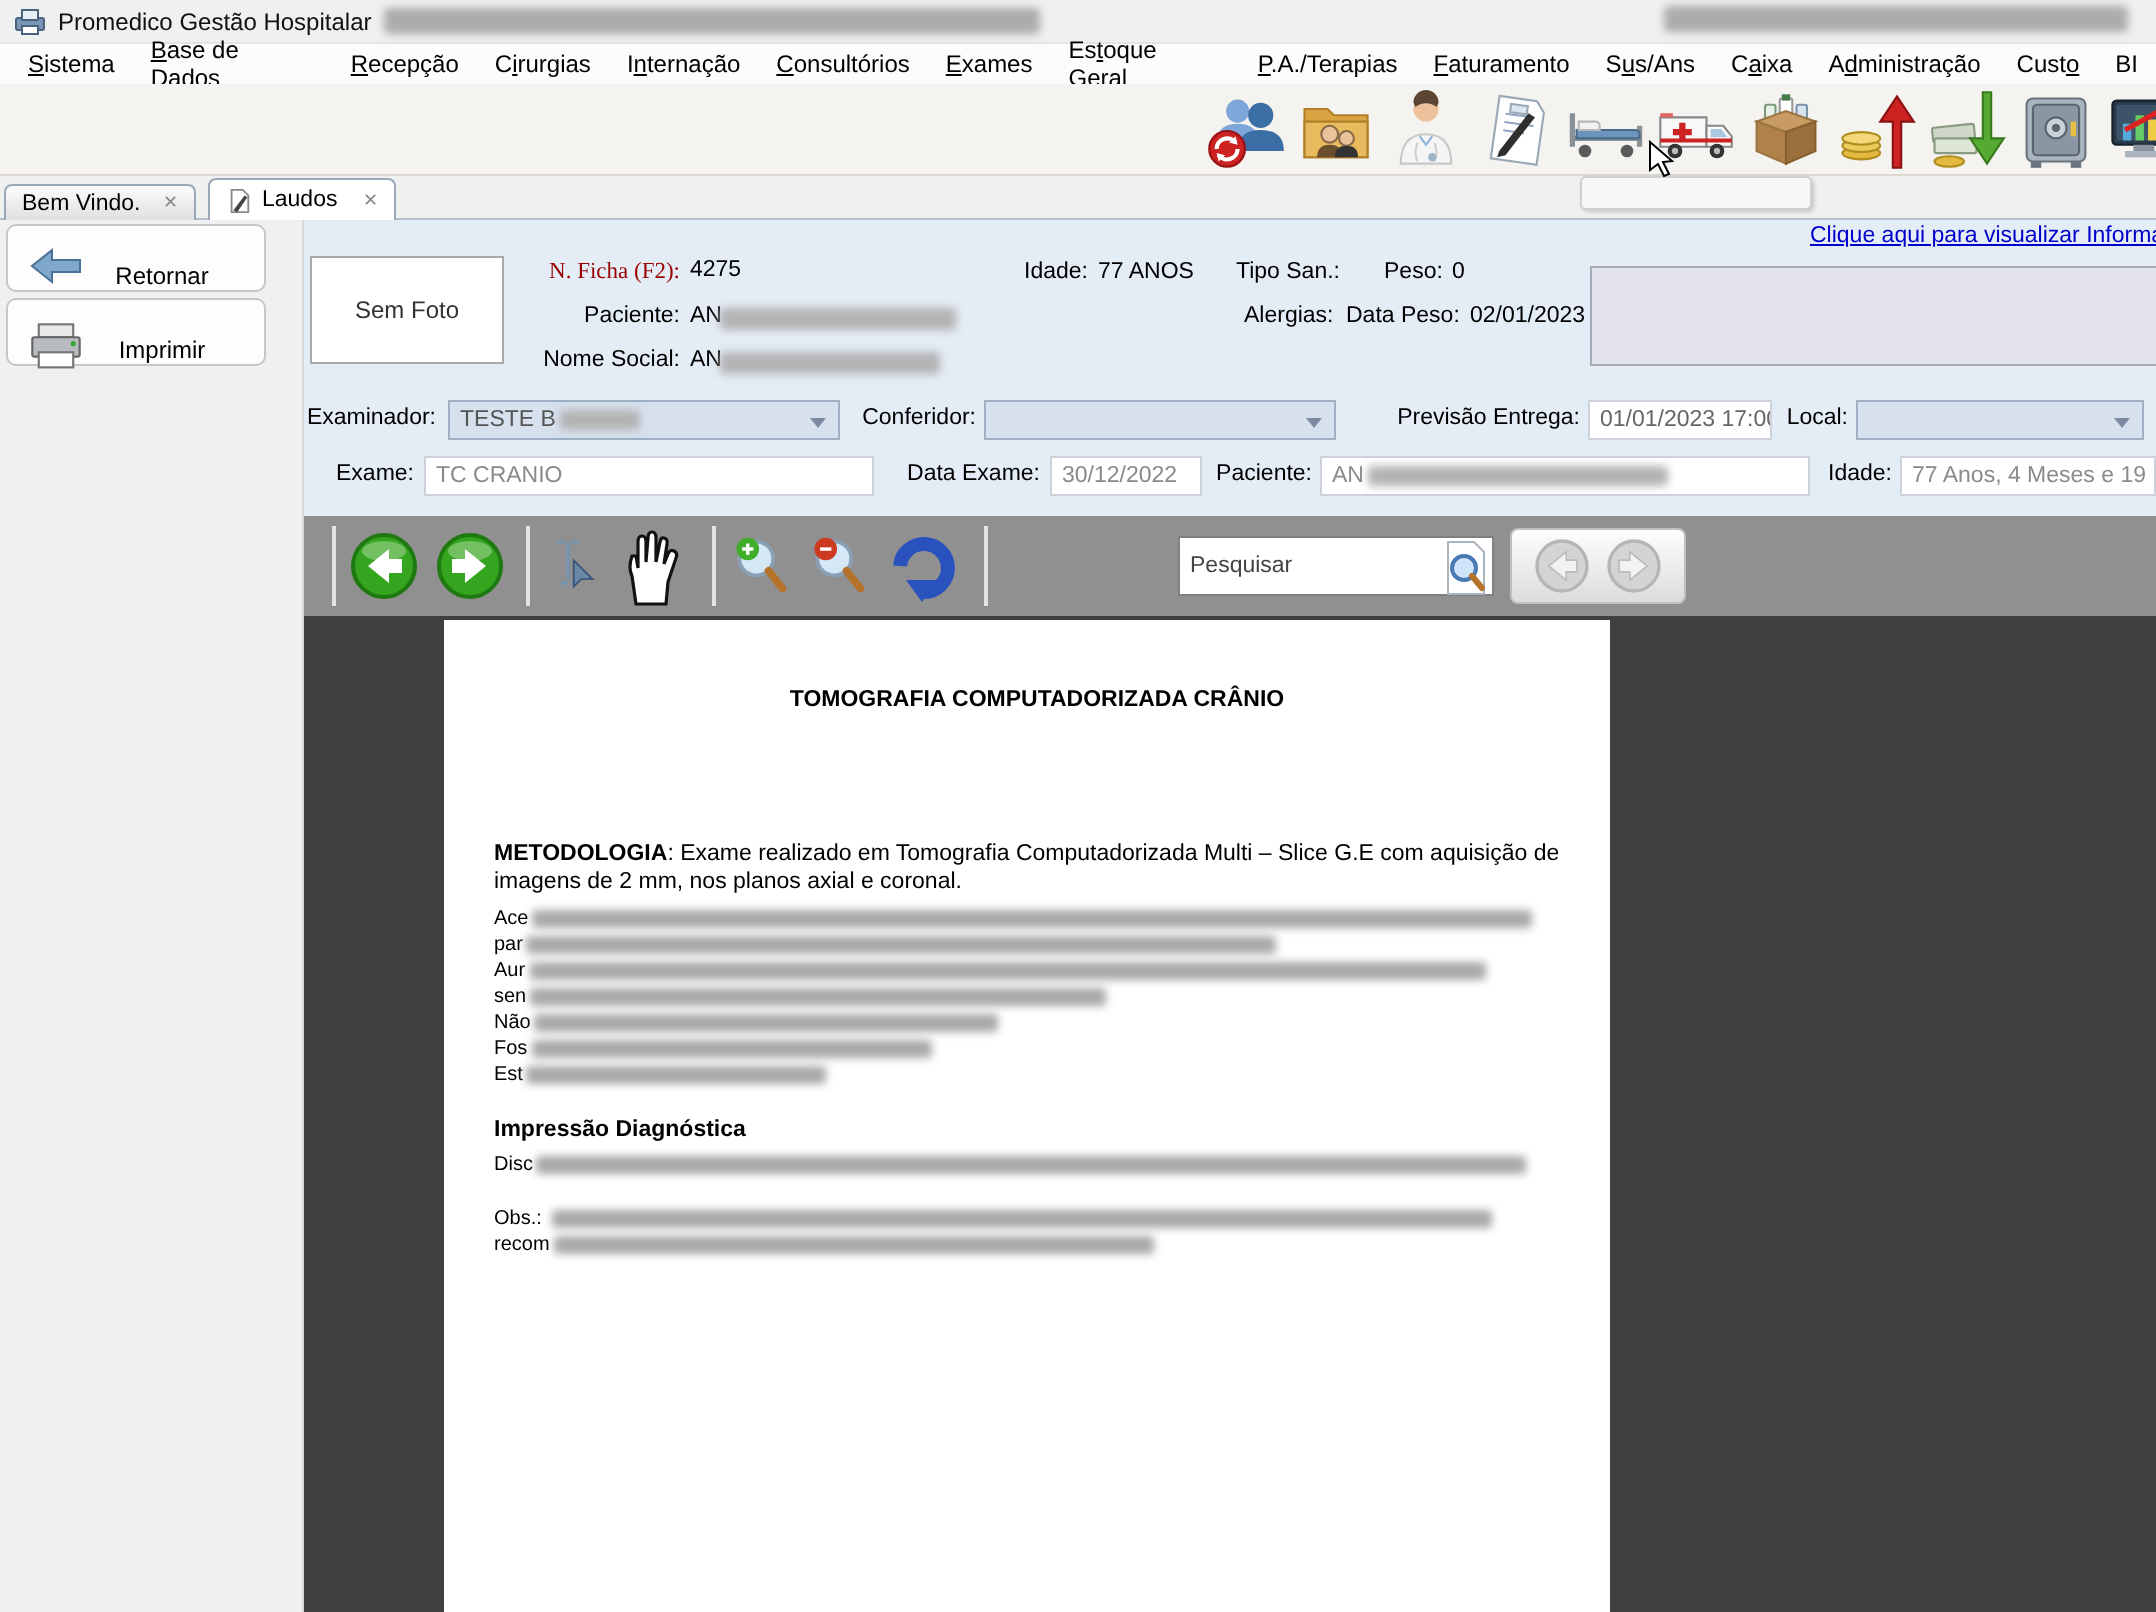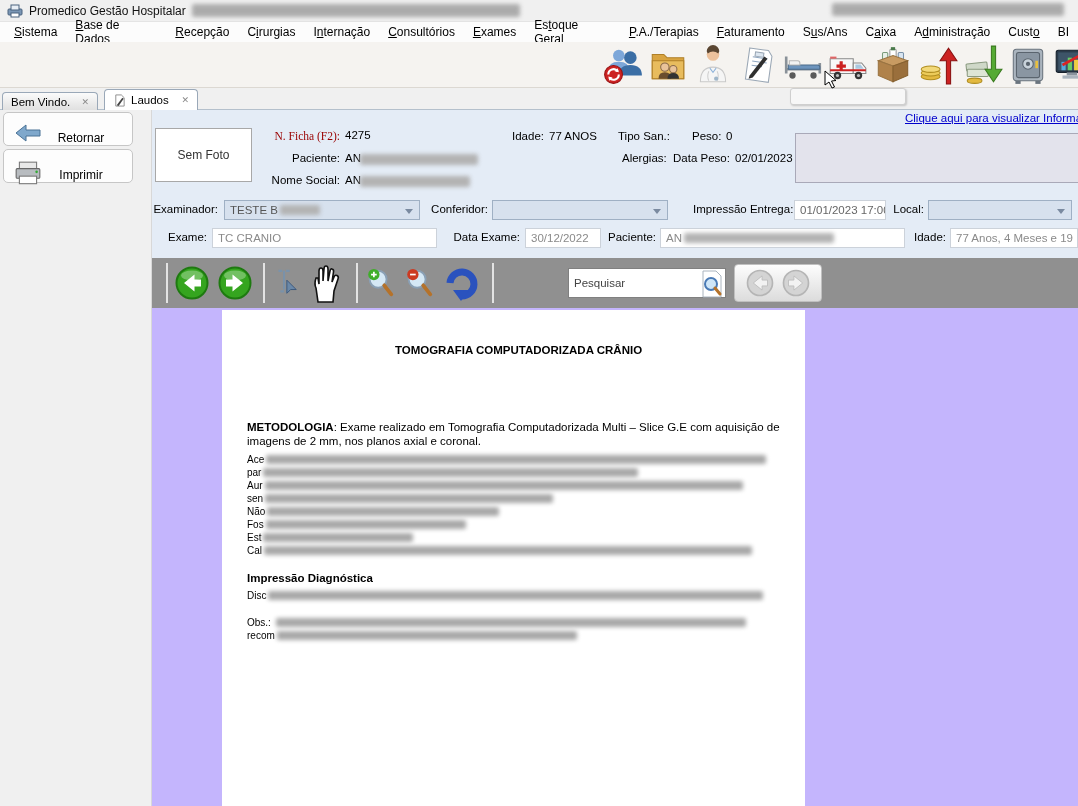--- a/index.html
+++ b/index.html
@@ -75,31 +75,31 @@
   .iblur{display:inline-block;width:150px;height:10px;background:#b3b3b3;filter:blur(2px);
     border-radius:2px;margin-left:2px;}
 
   
   .viewer-toolbar{position:absolute;top:258px;left:152px;right:0;height:50px;background:#909090;
     display:flex;align-items:center;}
   .vt-icons{display:flex;align-items:center;margin-left:11px;}
   .vt-icons > *{margin-right:7px;}
   .vsep{width:2px;height:40px;background:#e3e3e3;margin:0 6px 0 3px;}
   .vt-btn{display:flex;align-items:center;justify-content:center;cursor:pointer;}
-  .search-box{margin-left:68px;width:158px;height:30px;background:#fff;border:1px solid #808080;
+  .search-box{margin-left:89px;width:158px;height:30px;background:#fff;border:1px solid #808080;
     display:flex;align-items:center;flex:0 0 auto;}
   .search-box input{border:none;outline:none;flex:1;font-size:11.5px;padding:0 0 0 5px;
     font-family:"Liberation Sans","DejaVu Sans",sans-serif;color:#333;min-width:0;background:transparent;}
   .search-box input::placeholder{color:#444;opacity:1;}
   .search-ic{width:26px;height:28px;flex:0 0 auto;}
   .nav-group{margin-left:8px;width:88px;height:38px;background:linear-gradient(#fdfdfd,#dcdcdc);
     border:1px solid #c0c0c0;border-radius:4px;display:flex;align-items:center;justify-content:center;gap:6px;flex:0 0 auto;}
 
   
-  .viewer{position:absolute;top:308px;left:152px;right:0;bottom:0;background:#c4b5fd;}
+  .viewer{position:absolute;top:308px;left:152px;right:0;bottom:0;background:#404040;}
   .page{position:absolute;left:70px;top:2px;width:583px;bottom:0;background:#ffffff;
     padding:0 15px 0 25px;color:#000;}
   .doc-title{margin-top:34px;text-align:center;font-weight:bold;font-size:11.5px;}
   .doc-par{margin-top:64px;width:545px;font-size:11.5px;line-height:14px;}
   .doc-h{font-weight:bold;font-size:11.5px;}
   .sec-analise{margin-top:14px;}
   .sec-impressao{margin-top:15px;}
   .lines{margin-top:5px;}
   .obs-block{margin-top:14px;}
   .doc-line{height:13px;display:flex;align-items:center;font-size:10px;}
@@ -313,21 +313,21 @@
 
   <div class="alergias-box"></div>
 
   <span class="abs lab lab-r" style="left:0px;top:93px;width:66px;">Examinador:</span>
   <div class="sel" style="left:72px;top:90px;width:196px;">
     <span>TESTE B</span>
     <span class="sblur"></span>
   </div>
   <span class="abs lab lab-r" style="left:276px;top:93px;width:60px;">Conferidor:</span>
   <div class="sel" style="left:340px;top:90px;width:176px;"></div>
-  <span class="abs lab lab-r" style="left:541px;top:93px;width:97px;">Impressão Entrega:</span>
+  <span class="abs lab lab-r" style="left:541px;top:93px;width:97px;">Previsão Entrega:</span>
   <div class="inp" style="left:642px;top:90px;width:92px;color:#666;">
     <span>01/01/2023 17:00</span>
   </div>
   <span class="abs lab lab-r" style="left:738px;top:93px;width:34px;">Local:</span>
   <div class="sel" style="left:776px;top:90px;width:144px;"></div>
 
   <span class="abs lab lab-r" style="left:8px;top:121px;width:47px;">Exame:</span>
   <div class="inp" style="left:60px;top:118px;width:225px;">
     <span>TC CRANIO</span>
   </div>
@@ -454,24 +454,20 @@
           <span class="redact" style="width: 232px;"></span>
         </div>
         <div class="doc-line">
           <span class="line-prefix">Fos</span>
           <span class="redact" style="width: 200px;"></span>
         </div>
         <div class="doc-line">
           <span class="line-prefix">Est</span>
           <span class="redact" style="width: 150px;"></span>
         </div>
-        <div class="doc-line">
-          <span class="line-prefix">Cal</span>
-          <span class="redact" style="width: 488px;"></span>
-        </div>
       </div>
     <div class="doc-h sec-impressao">Impressão Diagnóstica</div>
     <div class="lines">
         <div class="doc-line">
           <span class="line-prefix">Disc</span>
           <span class="redact" style="width: 495px;"></span>
         </div>
       </div>
     <div class="lines obs-block">
         <div class="doc-line">

